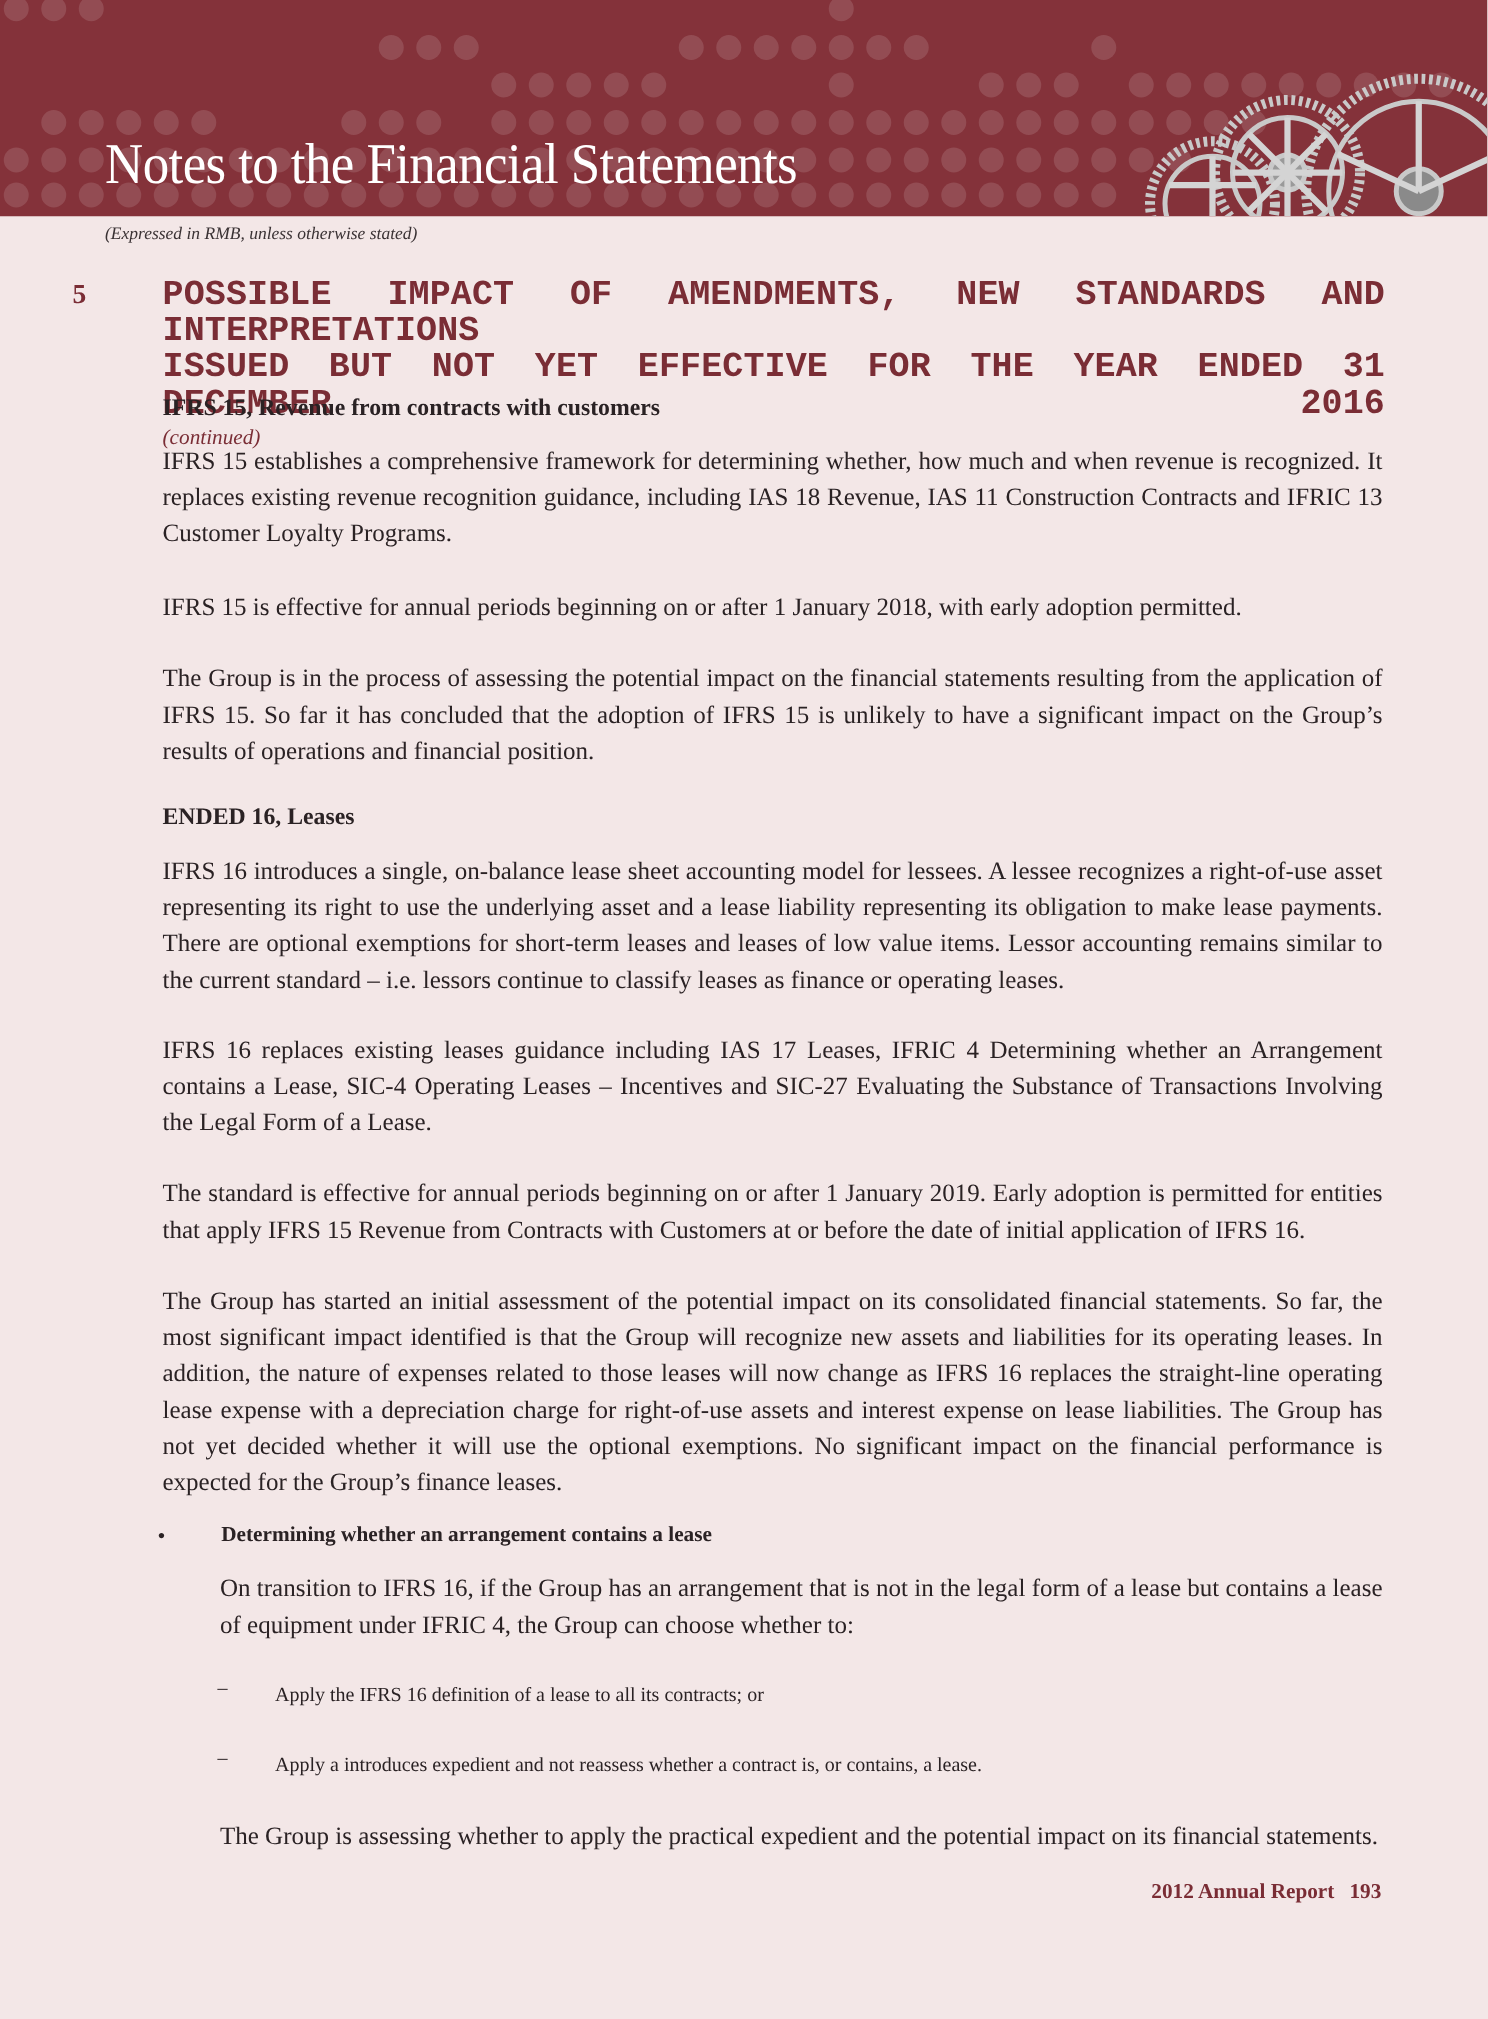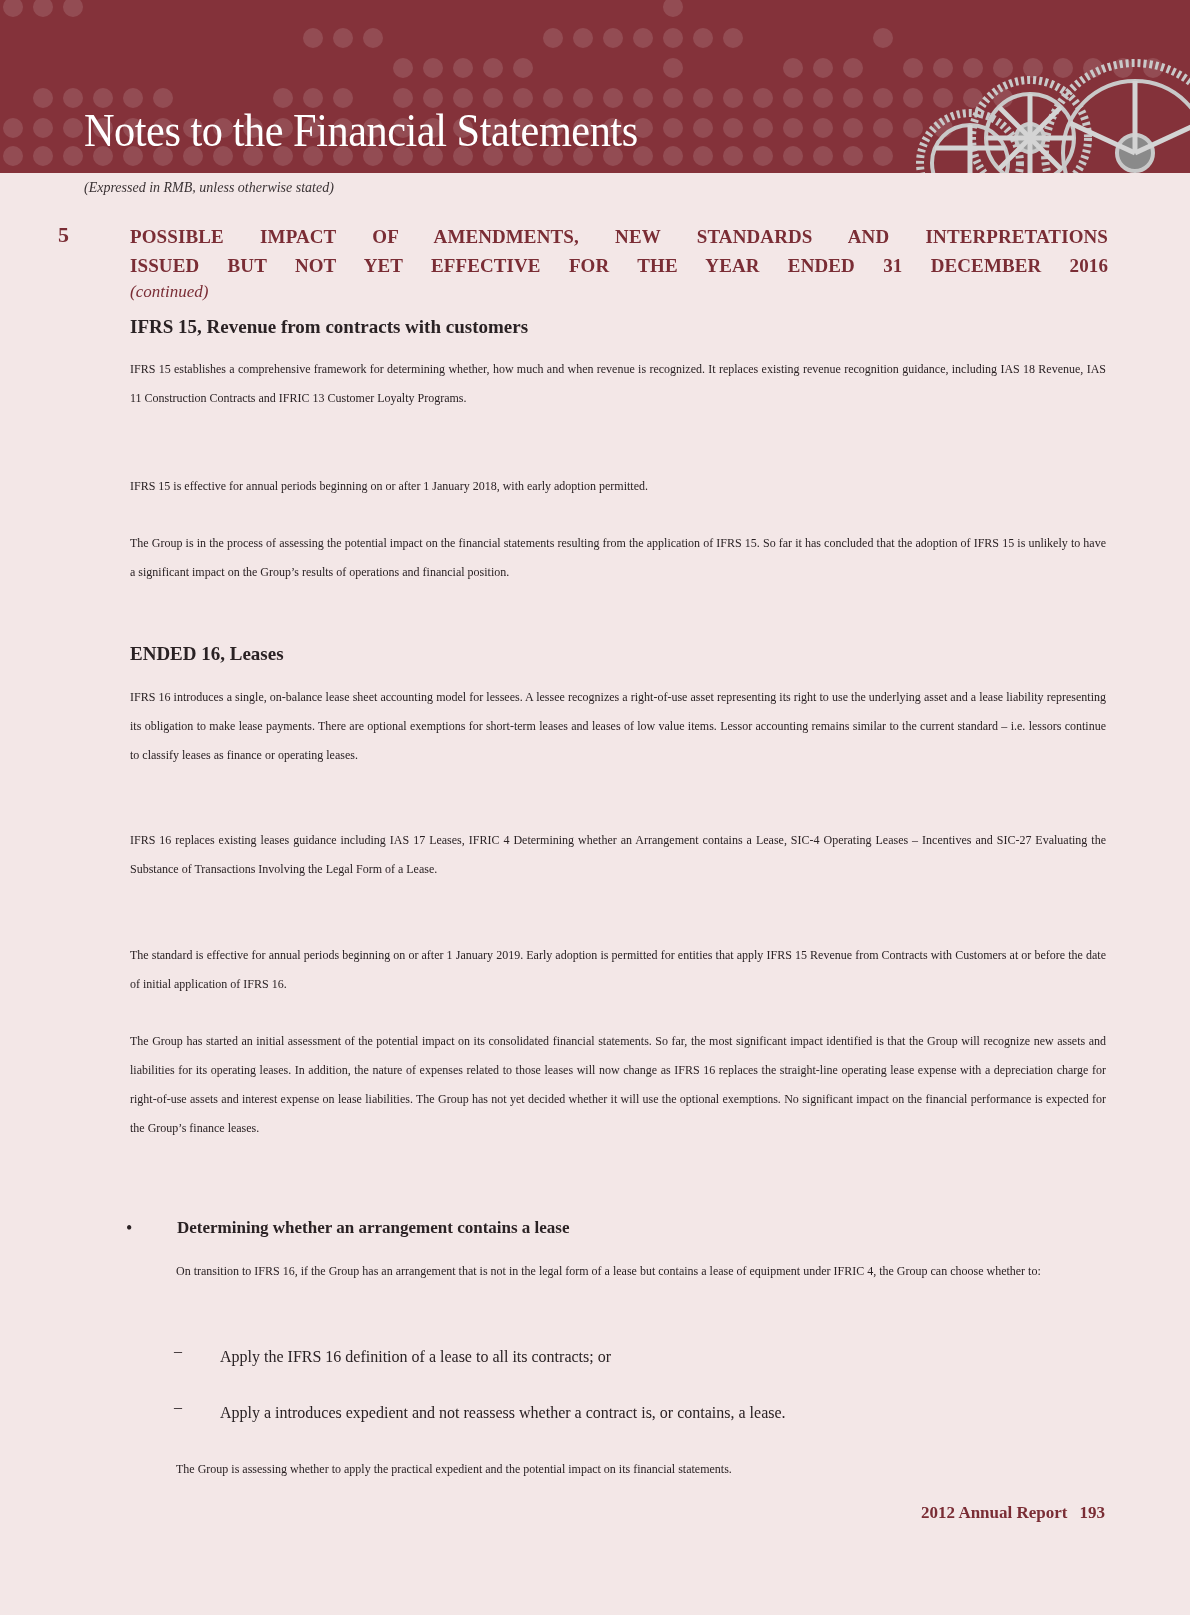--- a/index.html
+++ b/index.html
@@ -21,30 +21,30 @@
     font-family: "Liberation Serif", serif; transform: scaleX(0.92); transform-origin: left;
   }
   .subtitle {
     position: absolute; left: 84px; top: 180px; font-style: italic; font-size: 14px; color: #3a3234;
   }
   .section {
     position: absolute; left: 58px; top: 222px; width: 1050px;
   }
   .sec-num { position: absolute; left: 0; top: 0; font-size: 22px; font-weight: bold; color: #7A2D35; }
   .sec-title {
-    margin-left: 72px; font-size: 19px; font-weight: bold; color: #7A2D35; line-height: 29px;
-    text-align: justify; text-align-last: justify; letter-spacing: 0.1px;
+    margin-left: 72px; font-size: 28px; font-weight: bold; color: #7A2D35; line-height: 29px;
+    text-align: justify; text-align-last: justify; letter-spacing: 0.1px; font-family: Liberation Mono, monospace;
   }
   .sec-title .l1 { display: block; text-align-last: justify; }
   .sec-title .l2 { display: block; text-align-last: justify; }
   .continued { margin-left: 72px; font-style: italic; font-size: 17px; color: #7A2D35; margin-top: 2px; }
   .content { position: absolute; left: 130px; width: 976px; }
   h3 { margin: 0; font-size: 19px; font-weight: bold; color: #2a2224; }
   p.body {
-    margin: 0; font-size: 12px; line-height: 29px; text-align: justify; color: #2a2224;
+    margin: 0; font-size: 20px; line-height: 29px; text-align: justify; color: #2a2224;
   }
   .bullet-wrap { position: relative; }
   .bullet-dot { position: absolute; left: -4px; top: 0; font-size: 18px; }
   .bullet-head { margin-left: 47px; font-size: 17px; font-weight: bold; color: #2a2224; }
   .dash-item { position: relative; }
   .dash { position: absolute; left: 44px; top: 0; font-size: 16px; }
   .dash-text { margin-left: 90px; font-size: 16px; line-height: 29px; }
   .footer {
     position: absolute; right: 85px; top: 1503px; font-size: 17px; font-weight: bold; color: #7A2D35;
   }

